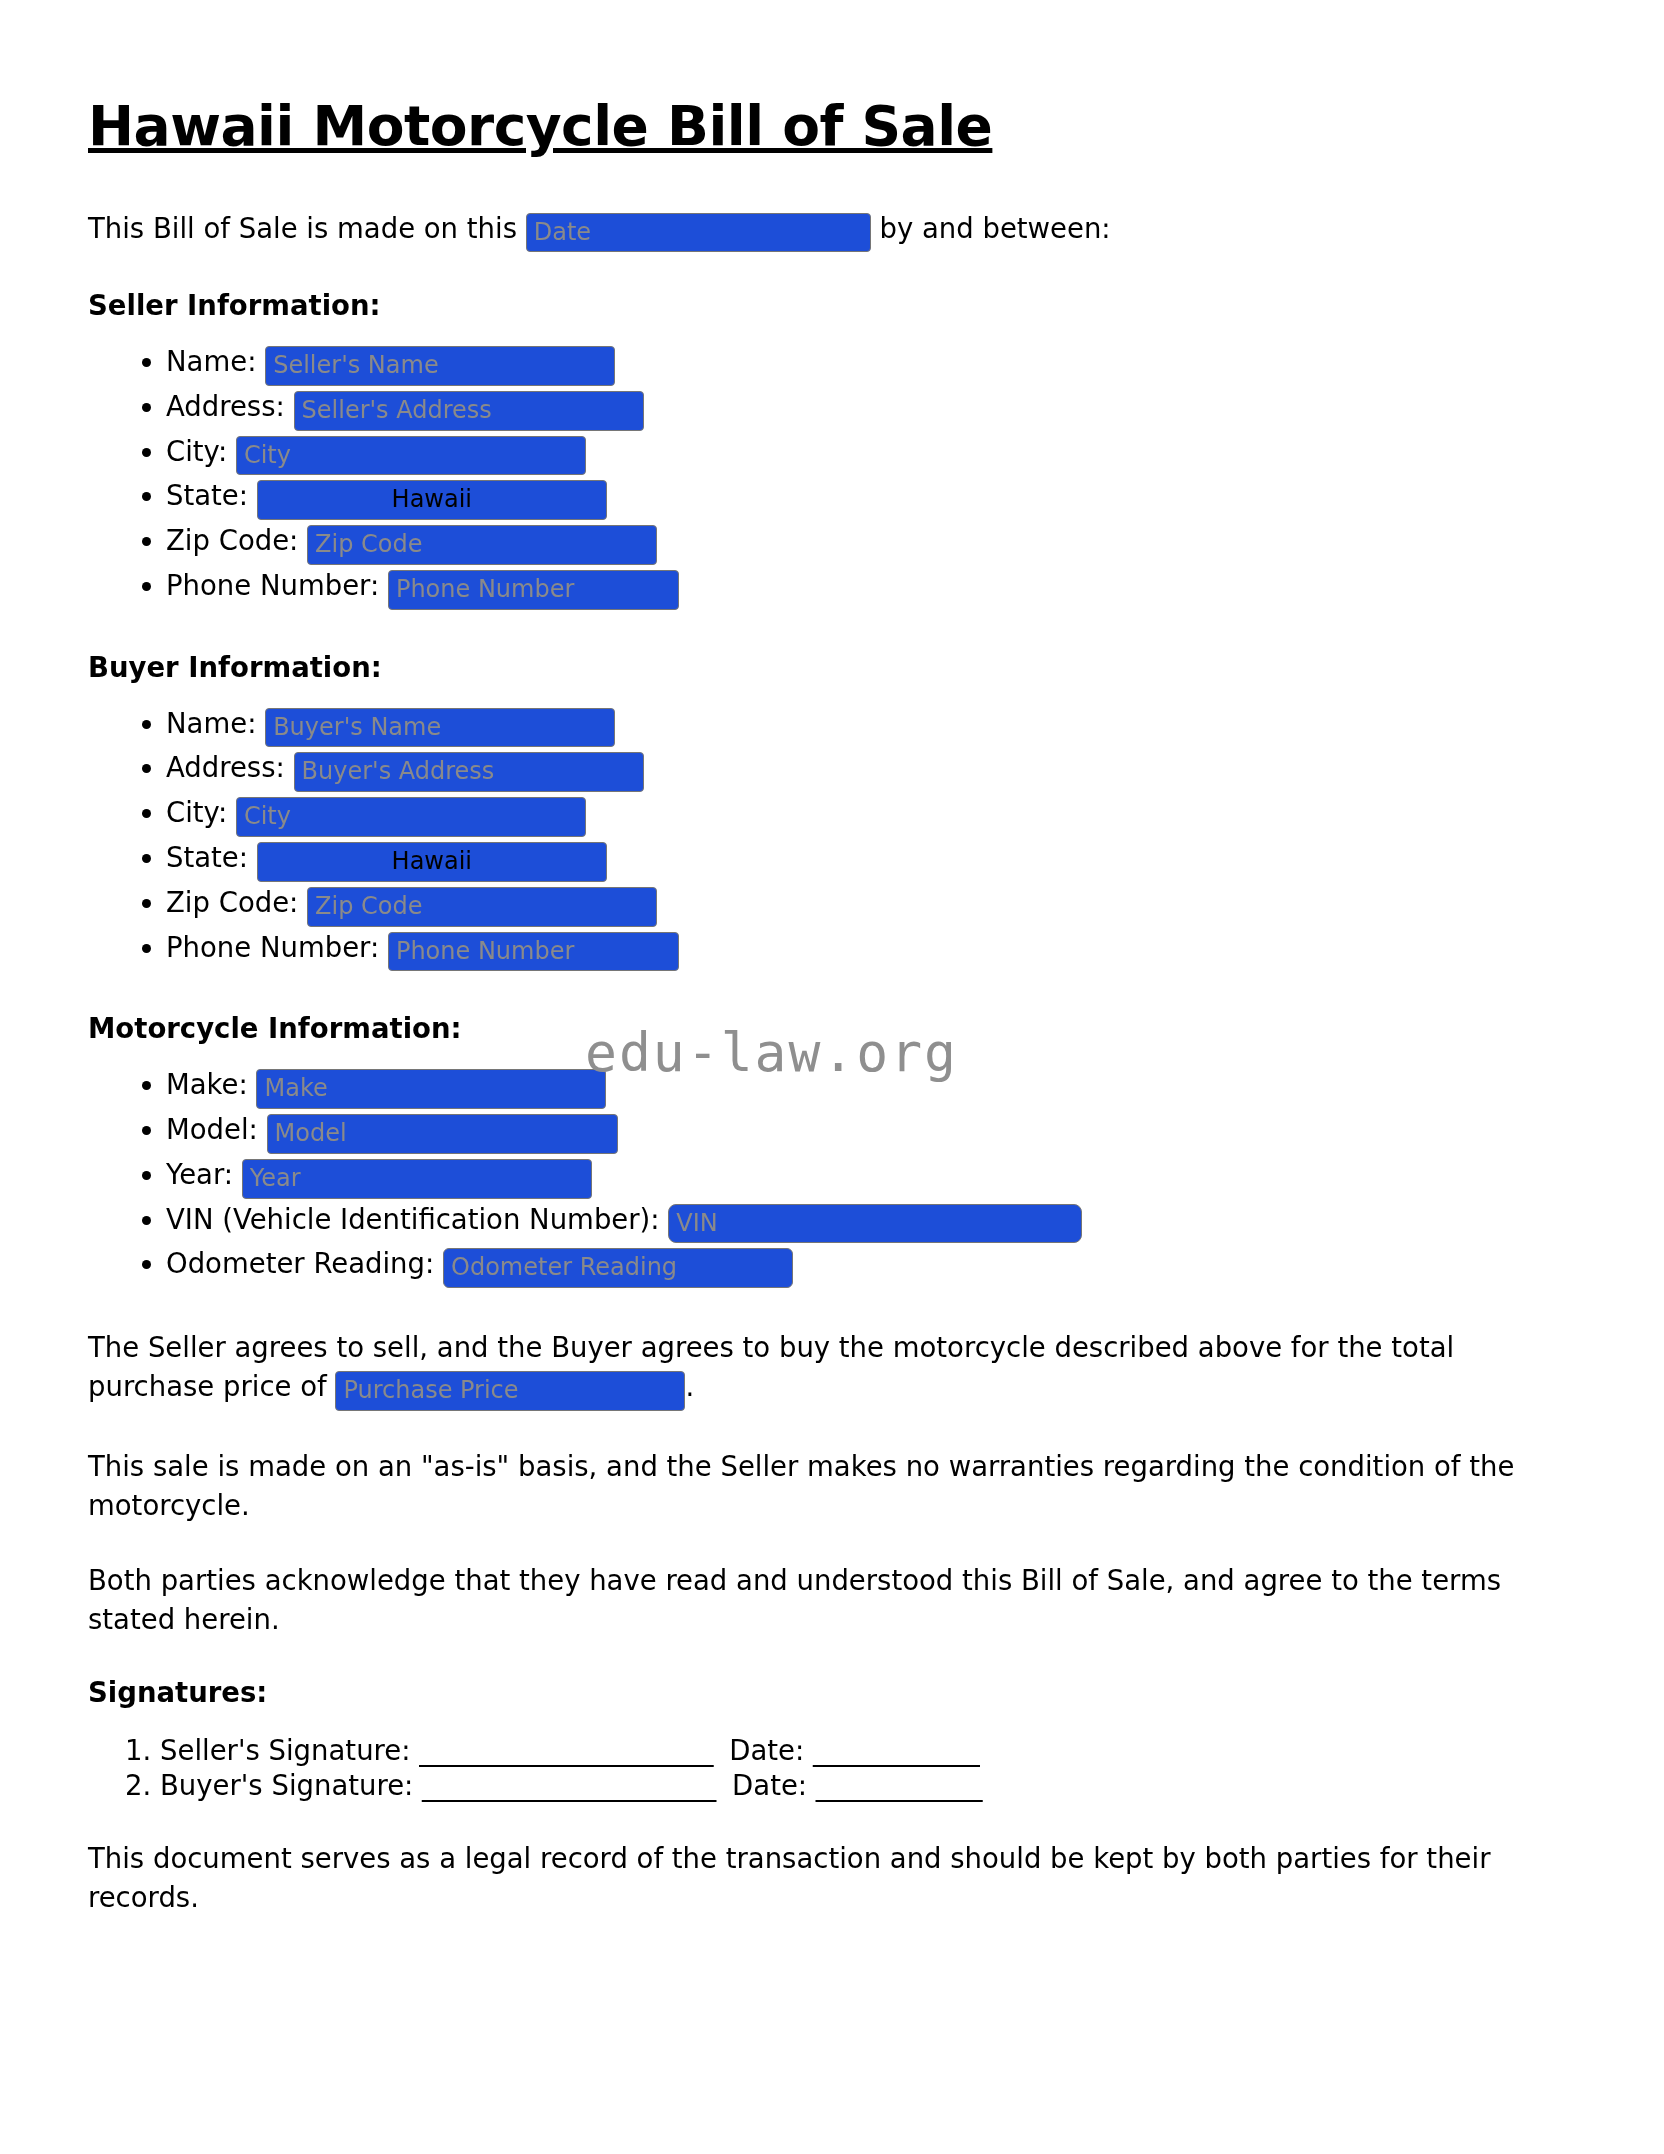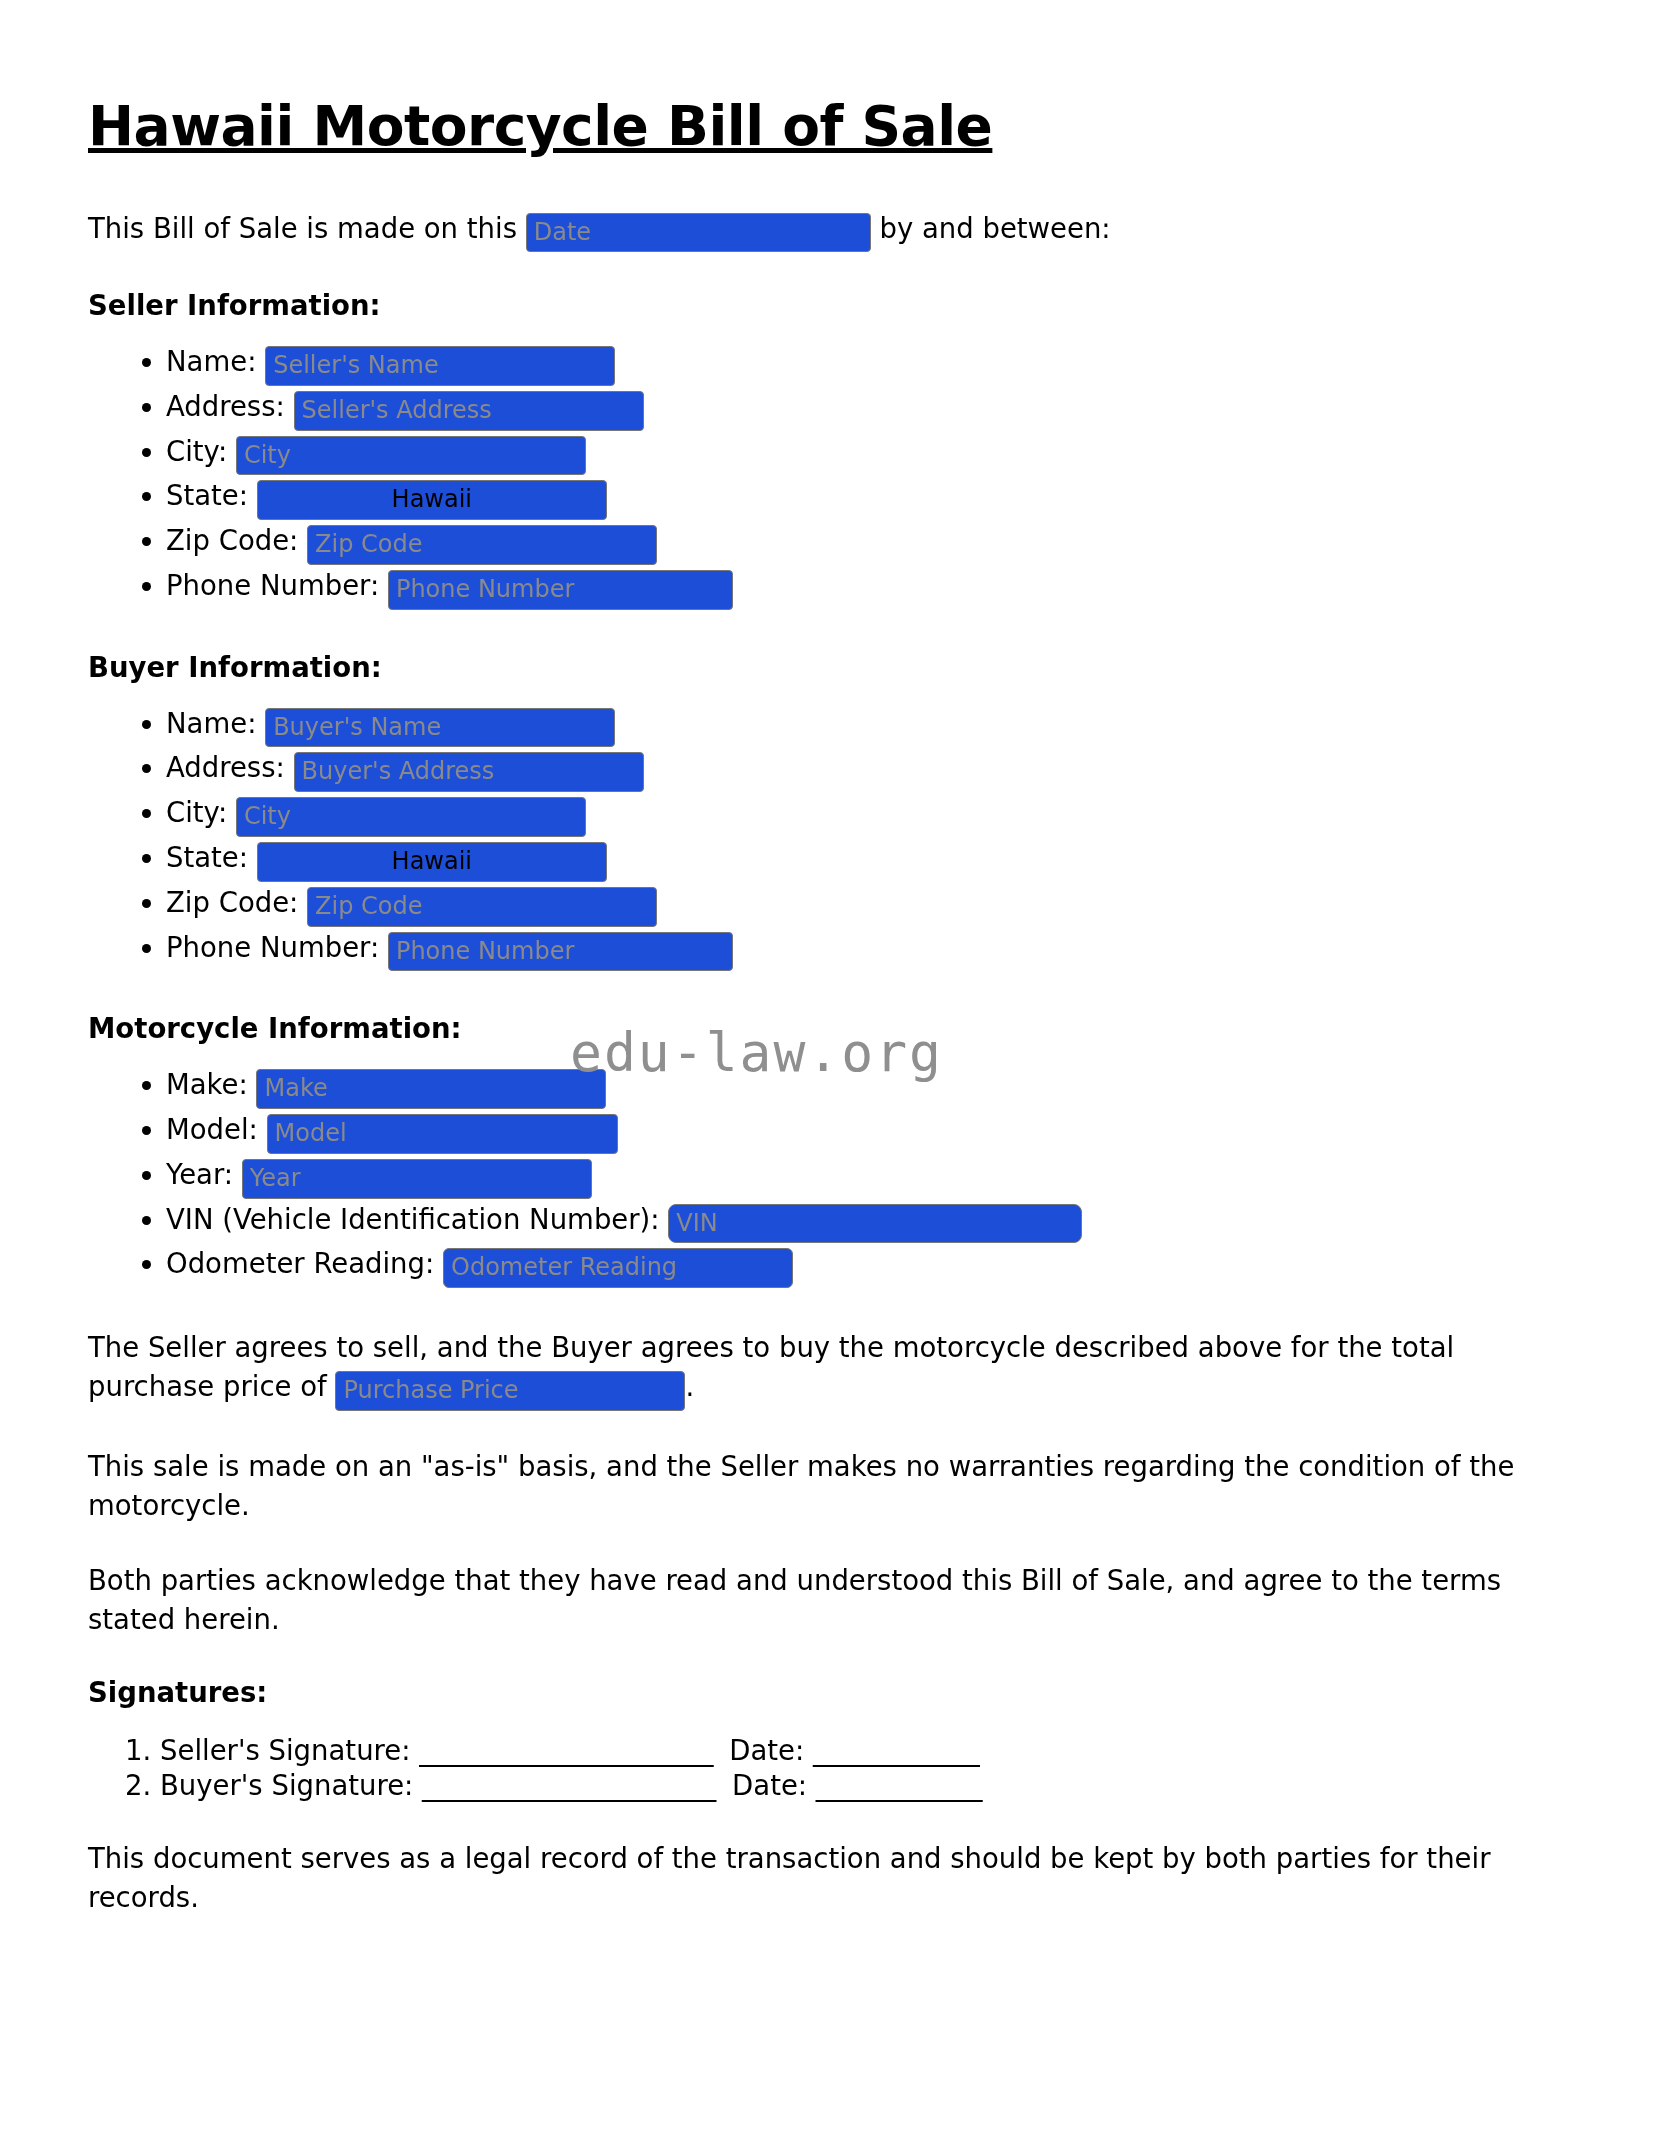--- a/index.html
+++ b/index.html
@@ -82,39 +82,39 @@
   .fld::placeholder {
     color: #8a8a8a;
     opacity: 1;
   }
   .w-date   { width: 345px; }
   .w-name   { width: 350px; }
   .w-addr   { width: 350px; }
   .w-city   { width: 350px; }
   .w-state  { width: 350px; text-align: center; }
   .w-zip    { width: 350px; }
-  .w-phone  { width: 345px; }
+  .w-phone  { width: 291px; }
   .w-make   { width: 350px; }
   .w-model  { width: 351px; }
   .w-year   { width: 350px; }
   .w-vin    { width: 414px; border-radius: 8px; }
   .w-odo    { width: 350px; border-radius: 6px; }
   .w-price  { width: 350px; }
   p.body-para {
     font-size: 27.5px;
     line-height: 1.42;
     margin: 0 0 36px 0;
     max-width: 1465px;
   }
   .blank {
     letter-spacing: -1px;
   }
   .watermark {
     position: absolute;
-    left: 570px;
+    left: 585px;
     top: 1022px;
     font-family: "DejaVu Sans Mono", monospace;
     font-size: 53px;
     color: #8f8f8f;
     letter-spacing: 2px;
     white-space: nowrap;
     pointer-events: none;
     user-select: none;
   }
   .sig-gap { display: inline-block; width: 8px; }

